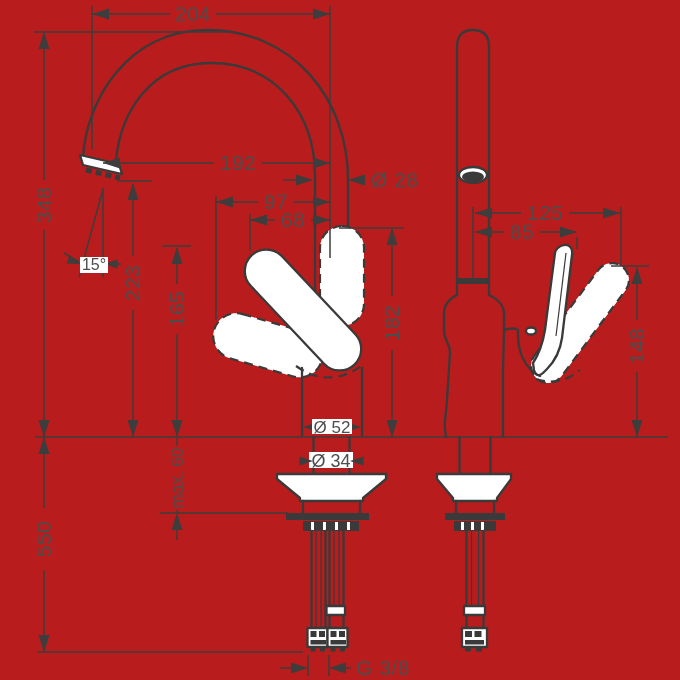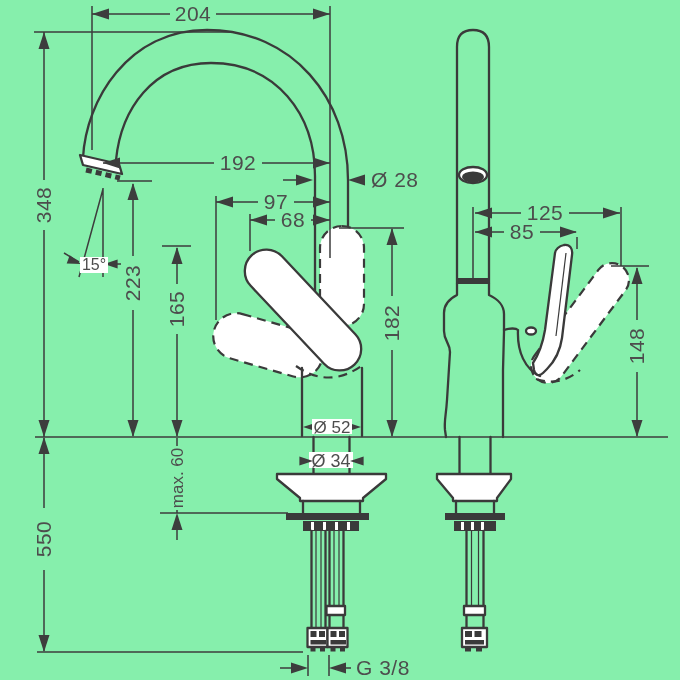--- a/index.html
+++ b/index.html
@@ -1,16 +1,16 @@
 <!DOCTYPE html>
 <html><head>
 <meta charset="utf-8">
 <style>
   html,body{margin:0;padding:0;background:#ffffff;}
-  .stage{width:680px;height:680px;position:relative;background:#86efac;overflow:hidden;}
+  .stage{width:680px;height:680px;position:relative;background:#b91c1c;overflow:hidden;}
   svg{display:block;}
   svg text{font-family:"Liberation Sans", sans-serif;fill:#4d4d4d;font-size:21px;letter-spacing:.5px;}
   svg text.small{font-size:16px;letter-spacing:0;}
   svg text.mid{font-size:18px;letter-spacing:0;}
   svg text.mid2{font-size:17px;letter-spacing:0;}
   .part{stroke:#3a3a3a;stroke-width:2.3;fill:none;stroke-linecap:round;stroke-linejoin:round;}
   .partw{stroke:#3a3a3a;stroke-width:2.3;fill:#ffffff;stroke-linejoin:round;}
   .dash{stroke:#3a3a3a;stroke-width:2.2;fill:none;stroke-dasharray:9 6;stroke-linejoin:round;}
   .dashw{stroke:#3a3a3a;stroke-width:2.2;fill:#ffffff;stroke-dasharray:9 6;}
   .dim{stroke:#3d3d3d;stroke-width:1.5;fill:none;}

